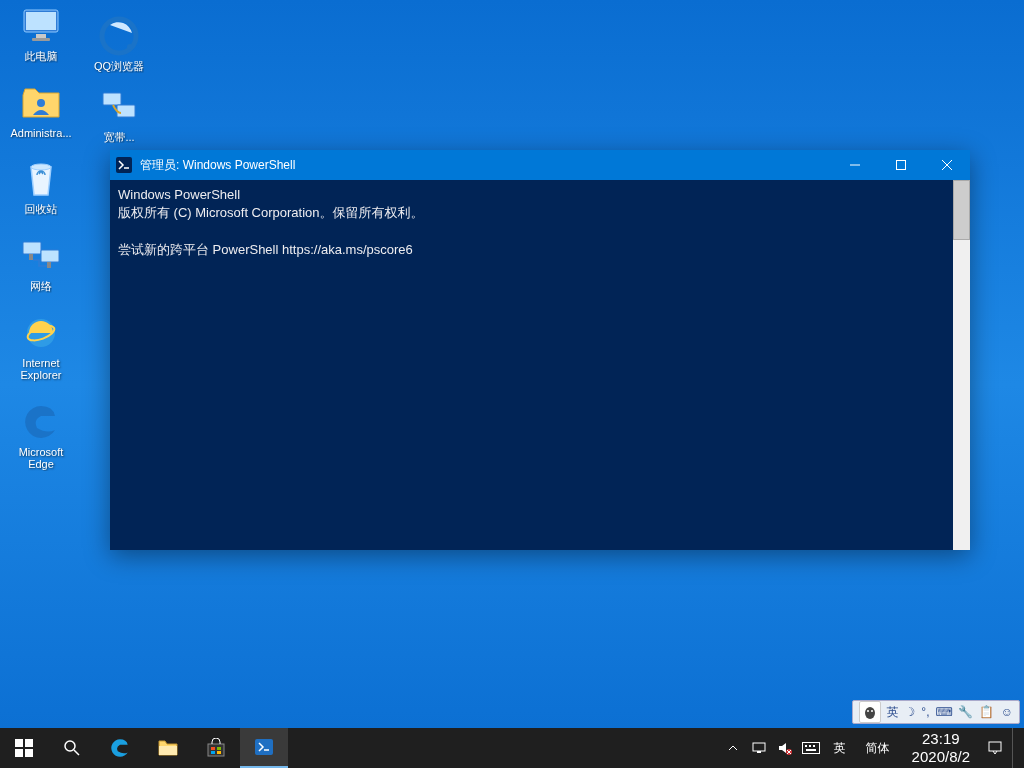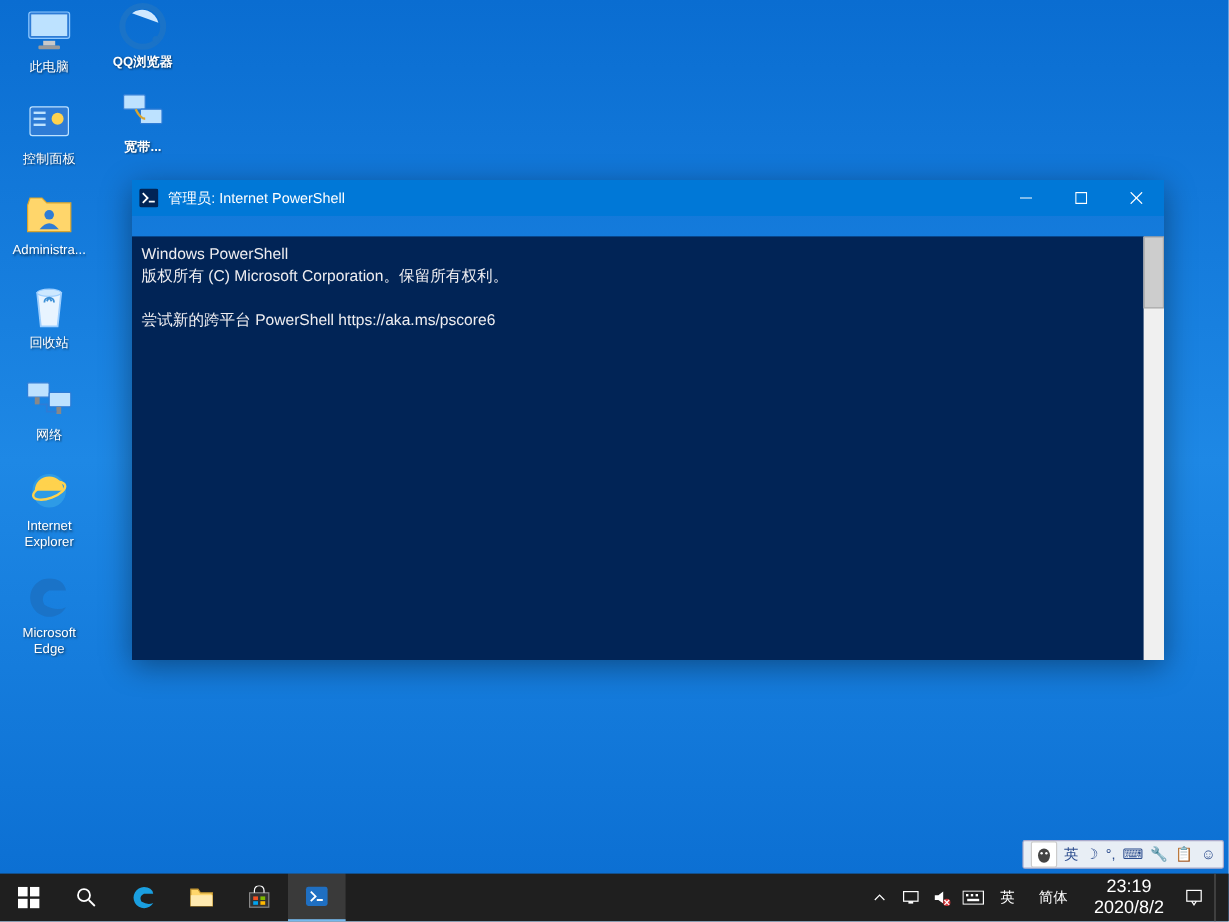--- a/index.html
+++ b/index.html
@@ -4,21 +4,21 @@
 <style>
 * { margin: 0; padding: 0; box-sizing: border-box; font-family: "Segoe UI", "Microsoft YaHei", sans-serif; }
 html, body { width: 1024px; height: 768px; overflow: hidden; }
 .desktop {
   position: relative;
   width: 1024px; height: 768px;
   background: linear-gradient(180deg, #0a6dd1 0%, #1e88e5 50%, #0a6dd1 100%);
 }
 
 .dicons { position: absolute; top: 4px; left: 6px; display: flex; flex-direction: column; gap: 18px; }
-.dicons2 { position: absolute; top: 0; left: 84px; display: flex; flex-direction: column; gap: 12px; font-weight: bold; }
+.dicons2 { position: absolute; top: 14px; left: 84px; display: flex; flex-direction: column; gap: 12px; }
 .di { width: 70px; display: flex; flex-direction: column; align-items: center; cursor: pointer; }
 .di .ic { width: 44px; height: 44px; display:flex; align-items:center; justify-content:center; }
 .di .lbl { color: #fff; font-size: 11px; text-align: center; margin-top: 2px; text-shadow: 1px 1px 2px rgba(0,0,0,.6); line-height: 1.15; max-width: 68px; overflow:hidden; }
 
 .pswin {
   position: absolute; left: 110px; top: 150px; width: 860px; height: 400px;
   box-shadow: 0 6px 24px rgba(0,0,0,.4);
   display: flex; flex-direction: column;
 }
 .titlebar {
@@ -27,21 +27,20 @@
 }
 .titlebar .ticon { width: 28px; height: 30px; display:flex; align-items:center; justify-content:center; font-size: 14px; }
 .titlebar .ttext { flex: 1; padding-left: 2px; }
 .wbtns { display: flex; height: 30px; }
 .wbtn { width: 46px; height: 30px; display:flex; align-items:center; justify-content:center; color:#fff; }
 .term {
   flex: 1; background: #012456; color: #eeedf0;
   font-family: Consolas, "Courier New", monospace; font-size: 13px;
   padding: 6px 8px; position: relative; overflow: hidden;
   line-height: 1.4;
-  margin-top: 17px;
 }
 .term .sb { position: absolute; right: 0; top: 0; bottom: 0; width: 17px; background: #f0f0f0; }
 .term .sb .th { position:absolute; top:0; left:0; right:0; height:60px; background:#cdcdcd; border:1px solid #aaa; }
 .prompt { color: #eeedf0; }
 .cmd-y { color: #ffff66; }
 .cmd-w { color: #eeedf0; }
 .cursor { display:inline-block; width:7px; height:13px; background:#eeedf0; vertical-align: text-bottom; margin-left:0px; }
 
 .taskbar {
   position: absolute; left: 0; right: 0; bottom: 0; height: 40px;
@@ -76,32 +75,20 @@
             <rect x="4" y="4" width="34" height="22" rx="2" fill="#2e7cd6" stroke="#8ec8ff"></rect>
             <rect x="6" y="6" width="30" height="18" fill="#bde2ff"></rect>
             <rect x="16" y="28" width="10" height="4" fill="#c9c9c9"></rect>
             <rect x="12" y="32" width="18" height="3" rx="1" fill="#9a9a9a"></rect>
           </svg>
       </div>
       <div class="lbl">此电脑</div>
     </div>
     <div class="di">
       <div class="ic">
-        <svg width="42" height="40" viewBox="0 0 42 40">
-            <rect x="5" y="6" width="32" height="24" rx="2" fill="#2e7cd6" stroke="#bde2ff"></rect>
-            <rect x="8" y="10" width="10" height="2" fill="#bde2ff"></rect>
-            <rect x="8" y="15" width="10" height="2" fill="#bde2ff"></rect>
-            <rect x="8" y="20" width="10" height="2" fill="#bde2ff"></rect>
-            <circle cx="28" cy="16" r="5" fill="#ffd24d"></circle>
-          </svg>
-      </div>
-      <div class="lbl">控制面板</div>
-    </div>
-    <div class="di">
-      <div class="ic">
         <svg width="44" height="40" viewBox="0 0 44 40">
             <path d="M4 12 L4 34 L40 34 L40 10 L20 10 L16 6 L6 6 Z" fill="#ffd66b" stroke="#d9a52e"></path>
             <circle cx="22" cy="20" r="4" fill="#2e7cd6"></circle>
             <path d="M14 32 q8 -10 16 0" fill="#2e7cd6"></path>
           </svg>
       </div>
       <div class="lbl">Administra...</div>
     </div>
     <div class="di">
       <div class="ic">
@@ -169,21 +156,21 @@
   </div>
 
   <div class="pswin">
     <div class="titlebar">
       <div class="ticon">
         <svg width="16" height="16" viewBox="0 0 16 16">
             <rect width="16" height="16" rx="2" fill="#012456"></rect>
             <path d="M3 4 l4 4 l-4 4 M8 11 h5" stroke="#fff" stroke-width="1.5" fill="none"></path>
           </svg>
       </div>
-      <div class="ttext">管理员: Internet PowerShell</div>
+      <div class="ttext">管理员: Windows PowerShell</div>
       <div class="wbtns">
         <div class="wbtn">
             <svg width="10" height="10">
               <line x1="0" y1="5" x2="10" y2="5" stroke="#fff"></line>
             </svg>
           </div>
         <div class="wbtn">
             <svg width="10" height="10">
               <rect x="0.5" y="0.5" width="9" height="9" fill="none" stroke="#fff"></rect>
             </svg>

